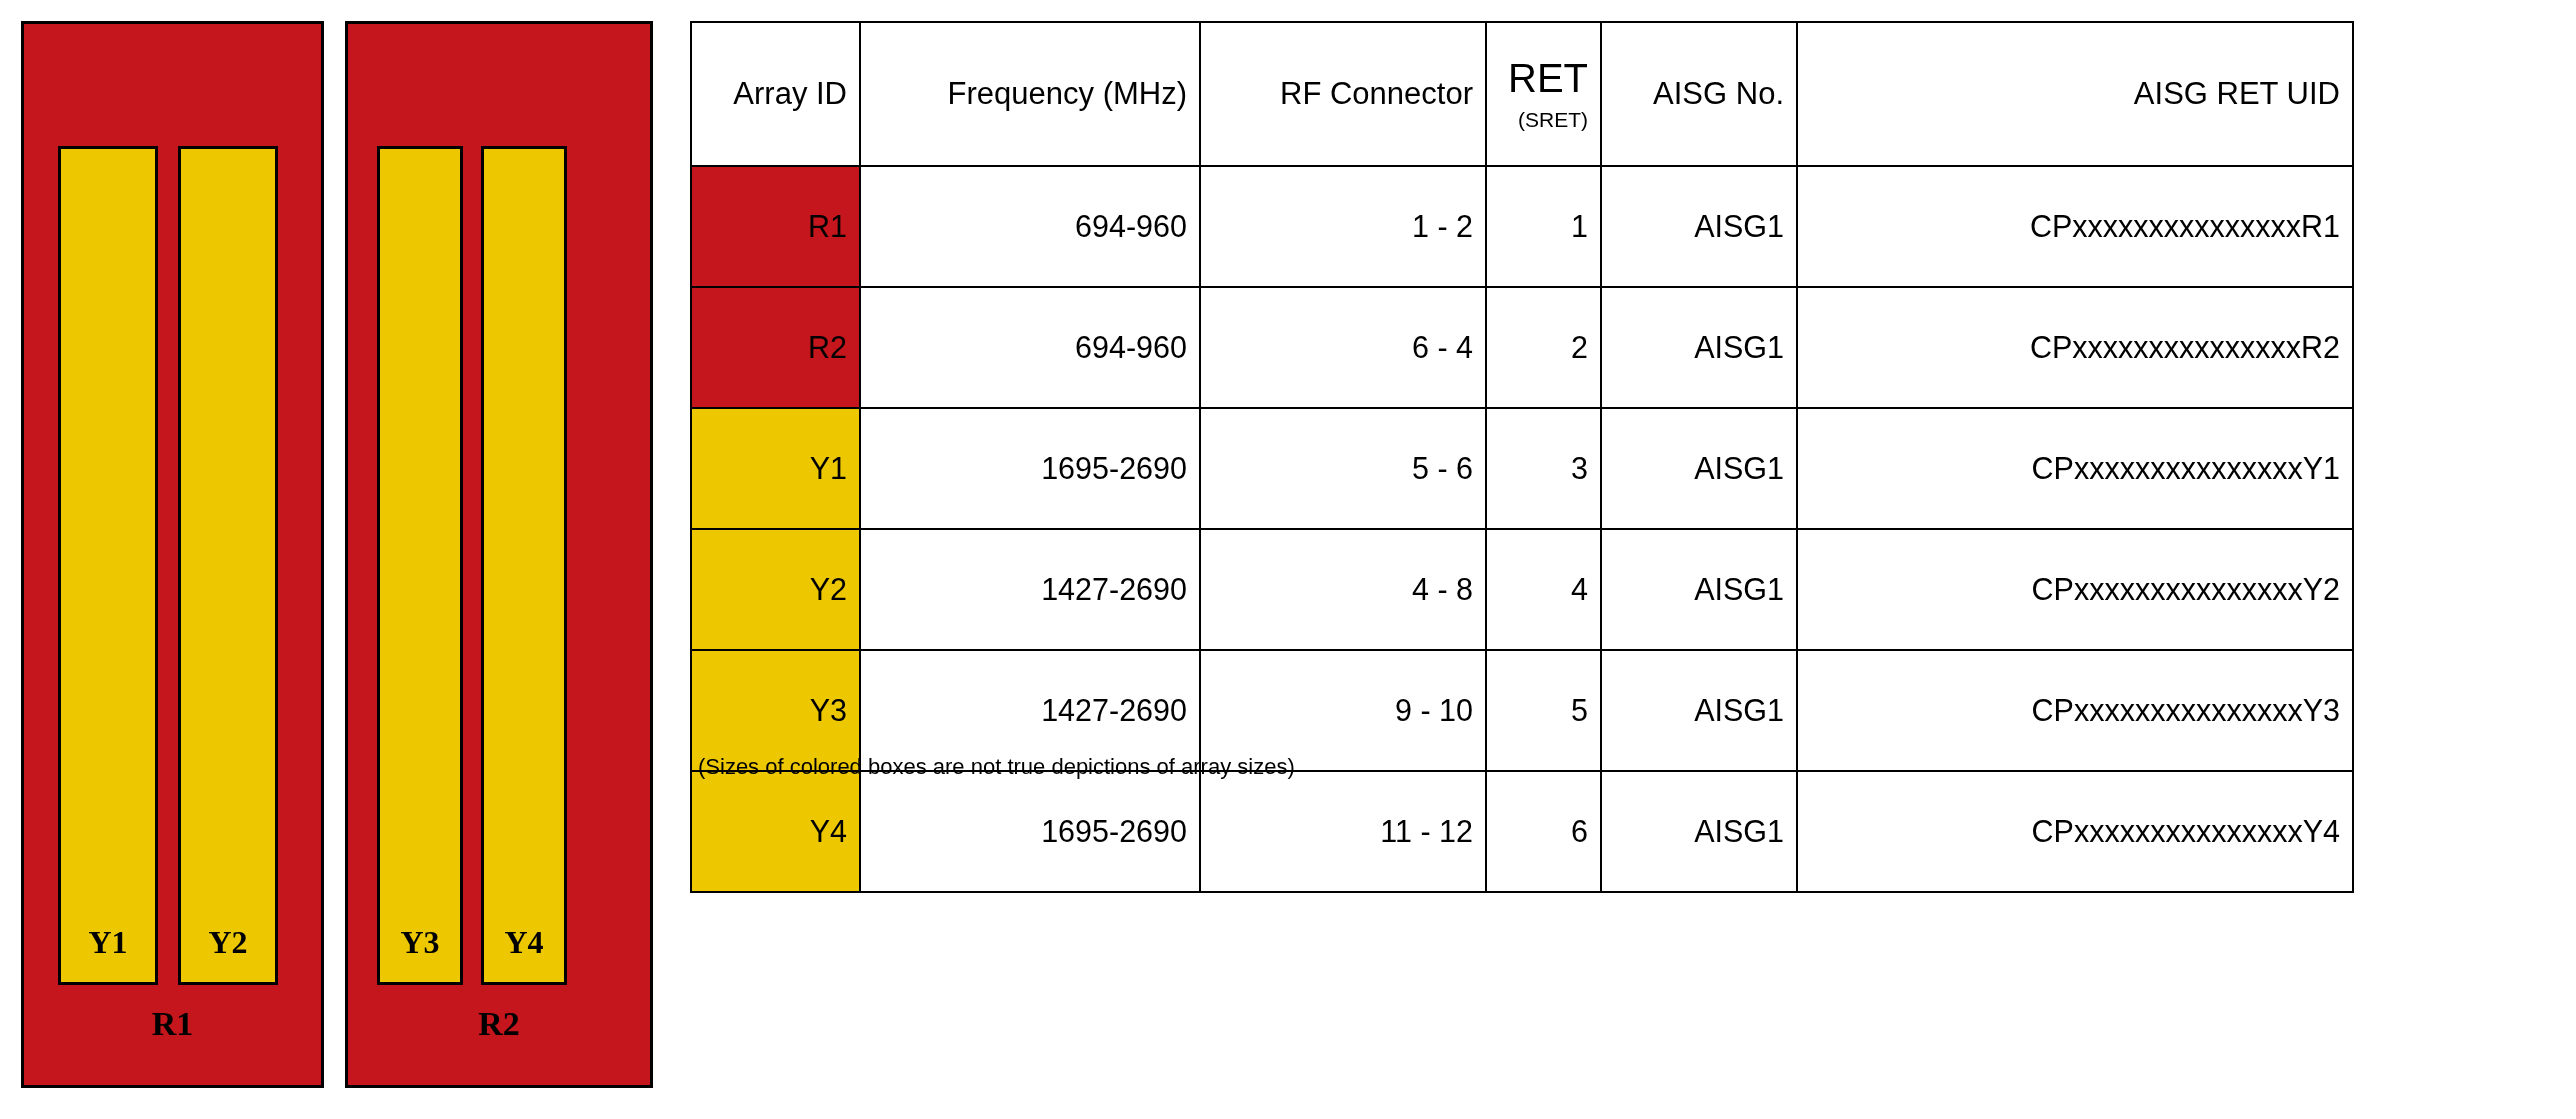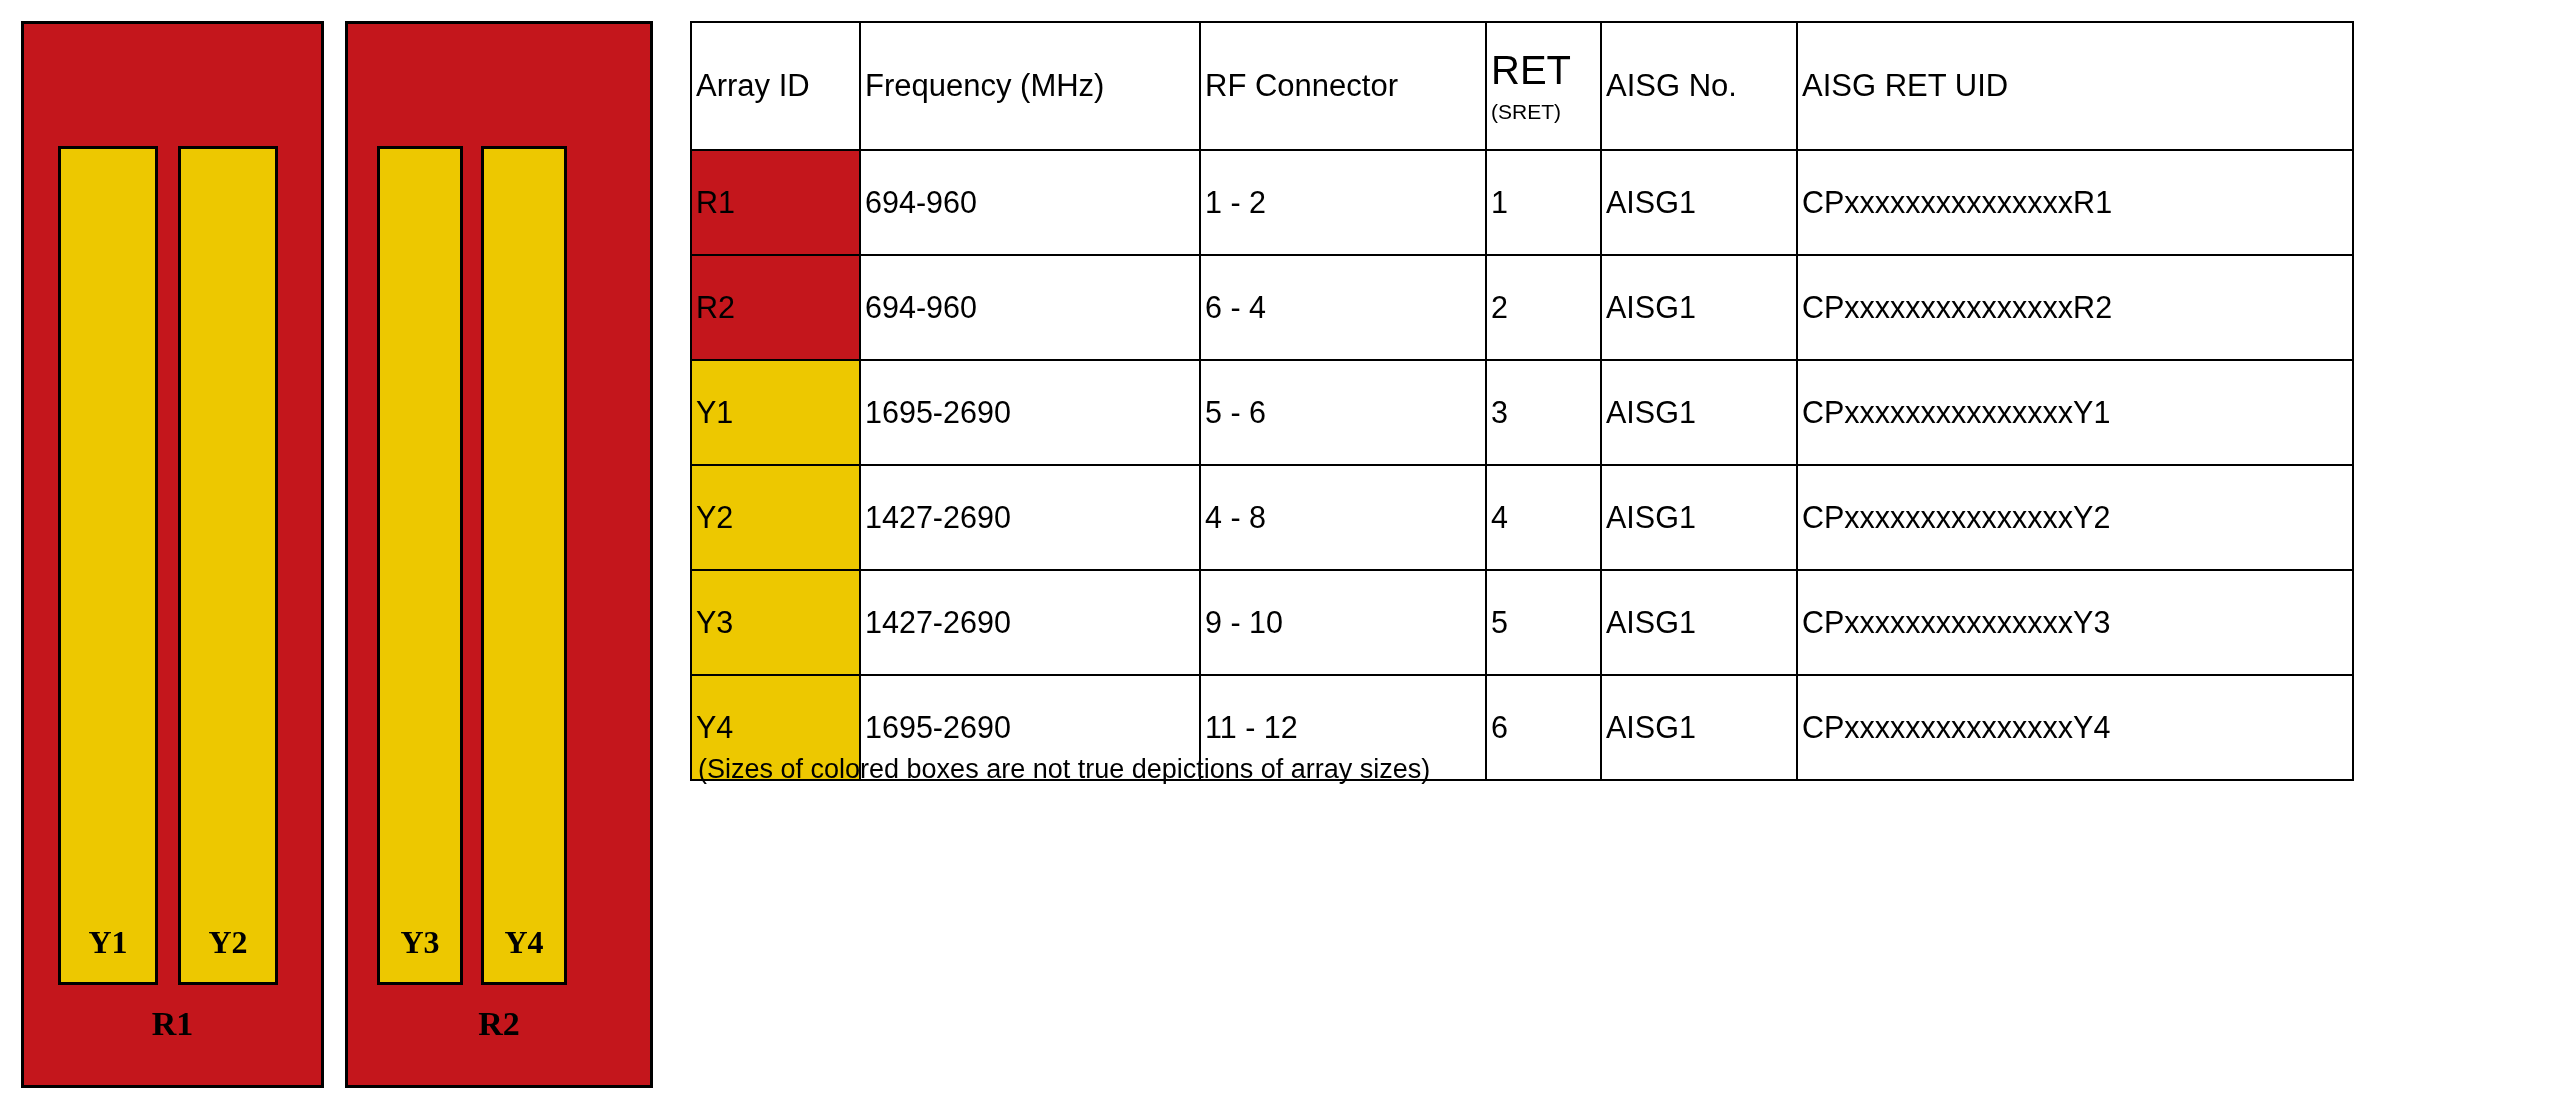--- a/index.html
+++ b/index.html
@@ -72,26 +72,26 @@
     width:1663px;
   }
   table#ret-table{
     border-collapse:collapse;
     table-layout:fixed;
     width:1663px;
     background:#ffffff;
   }
   #ret-table th, #ret-table td{
     border:2.8px solid #000000;
-    text-align:left;
+    text-align:right;
     vertical-align:middle;
     font-size:30.5px;
     color:#000000;
     font-weight:normal;
-    padding:4px;
+    padding:12px;
   }
   #ret-table thead th{
     height:118px;
     font-size:31px;
   }
   #ret-table tbody td{
     height:95px;
   }
   
   .col-array{ width:169px; }
@@ -104,21 +104,21 @@
   .ret-head-main{ display:block; font-size:40px; line-height:1.05; }
   .ret-head-sub{ display:block; font-size:21px; line-height:1.05; margin-top:10px; }
 
   td.cell-red{    background:#C4161C; }
   td.cell-yellow{ background:#EDC800; }
 
   #table-note{
     position:absolute;
     left:698px;
     top:754px;
-    font-size:27px;
+    font-size:22px;
     color:#000000;
     white-space:nowrap;
   }
 </style>
 </head>
 <body>
 
 <div id="array-diagram">
 
   <div class="panel" id="panel-r1">

